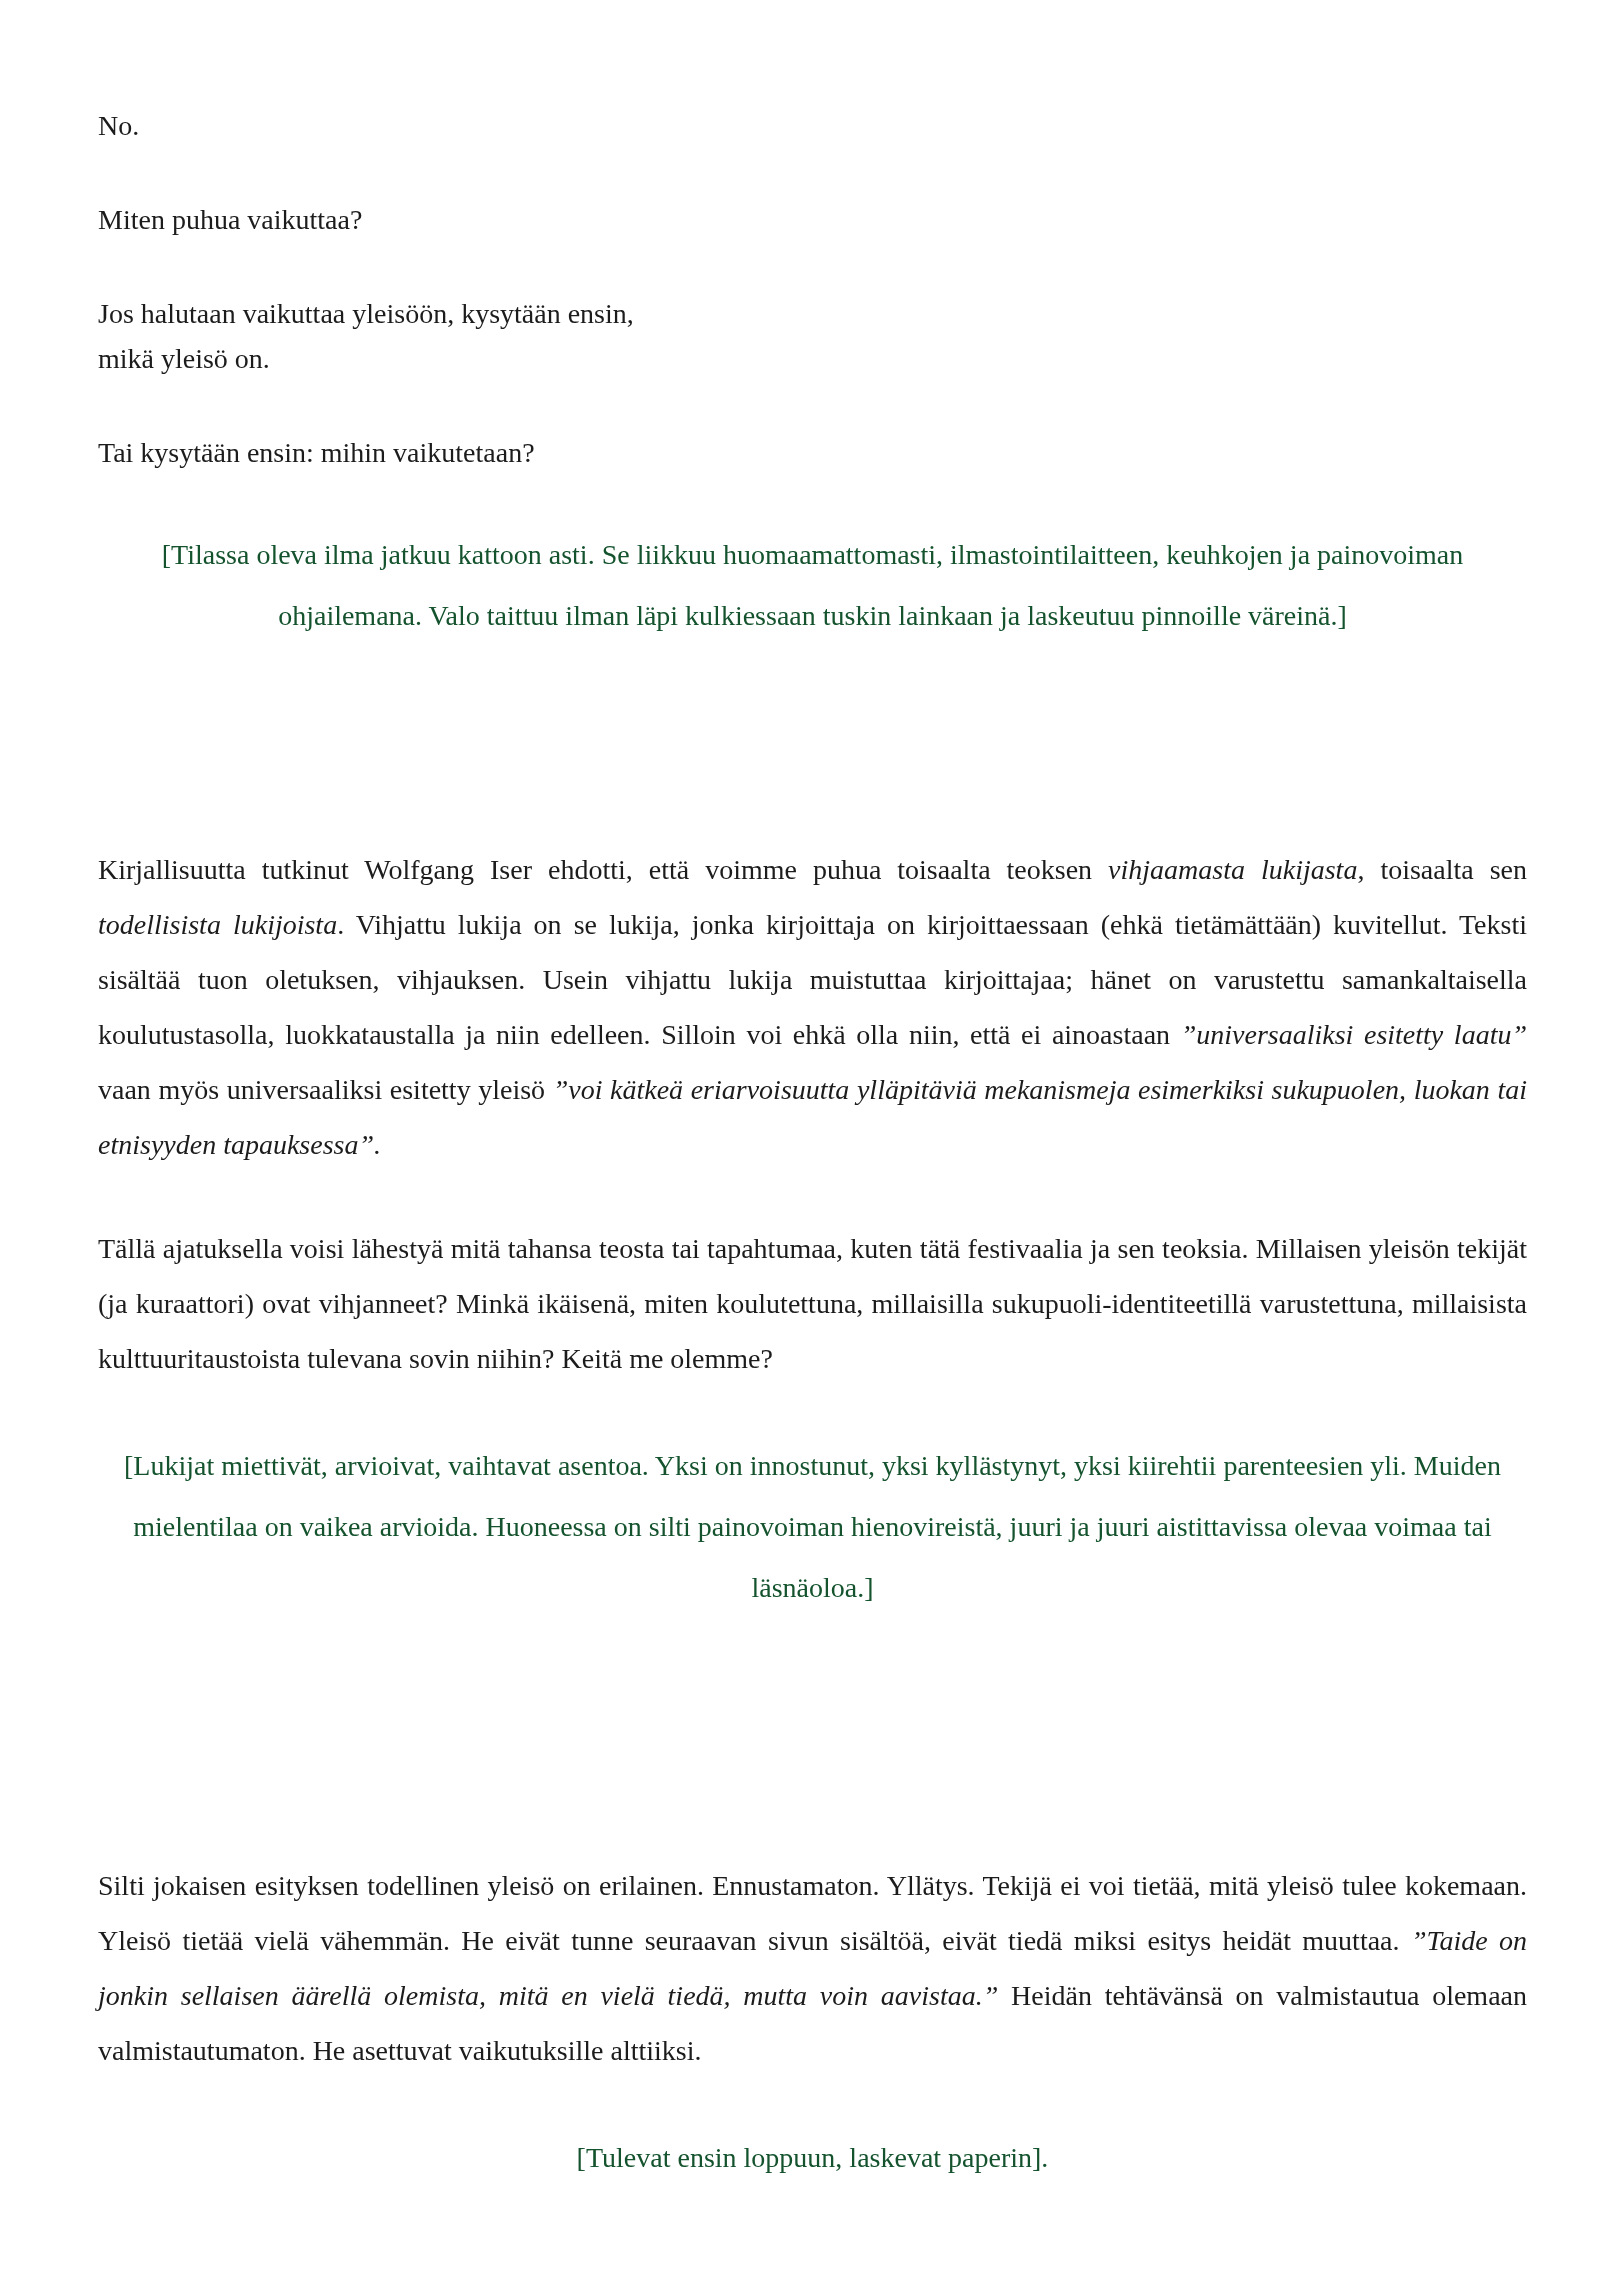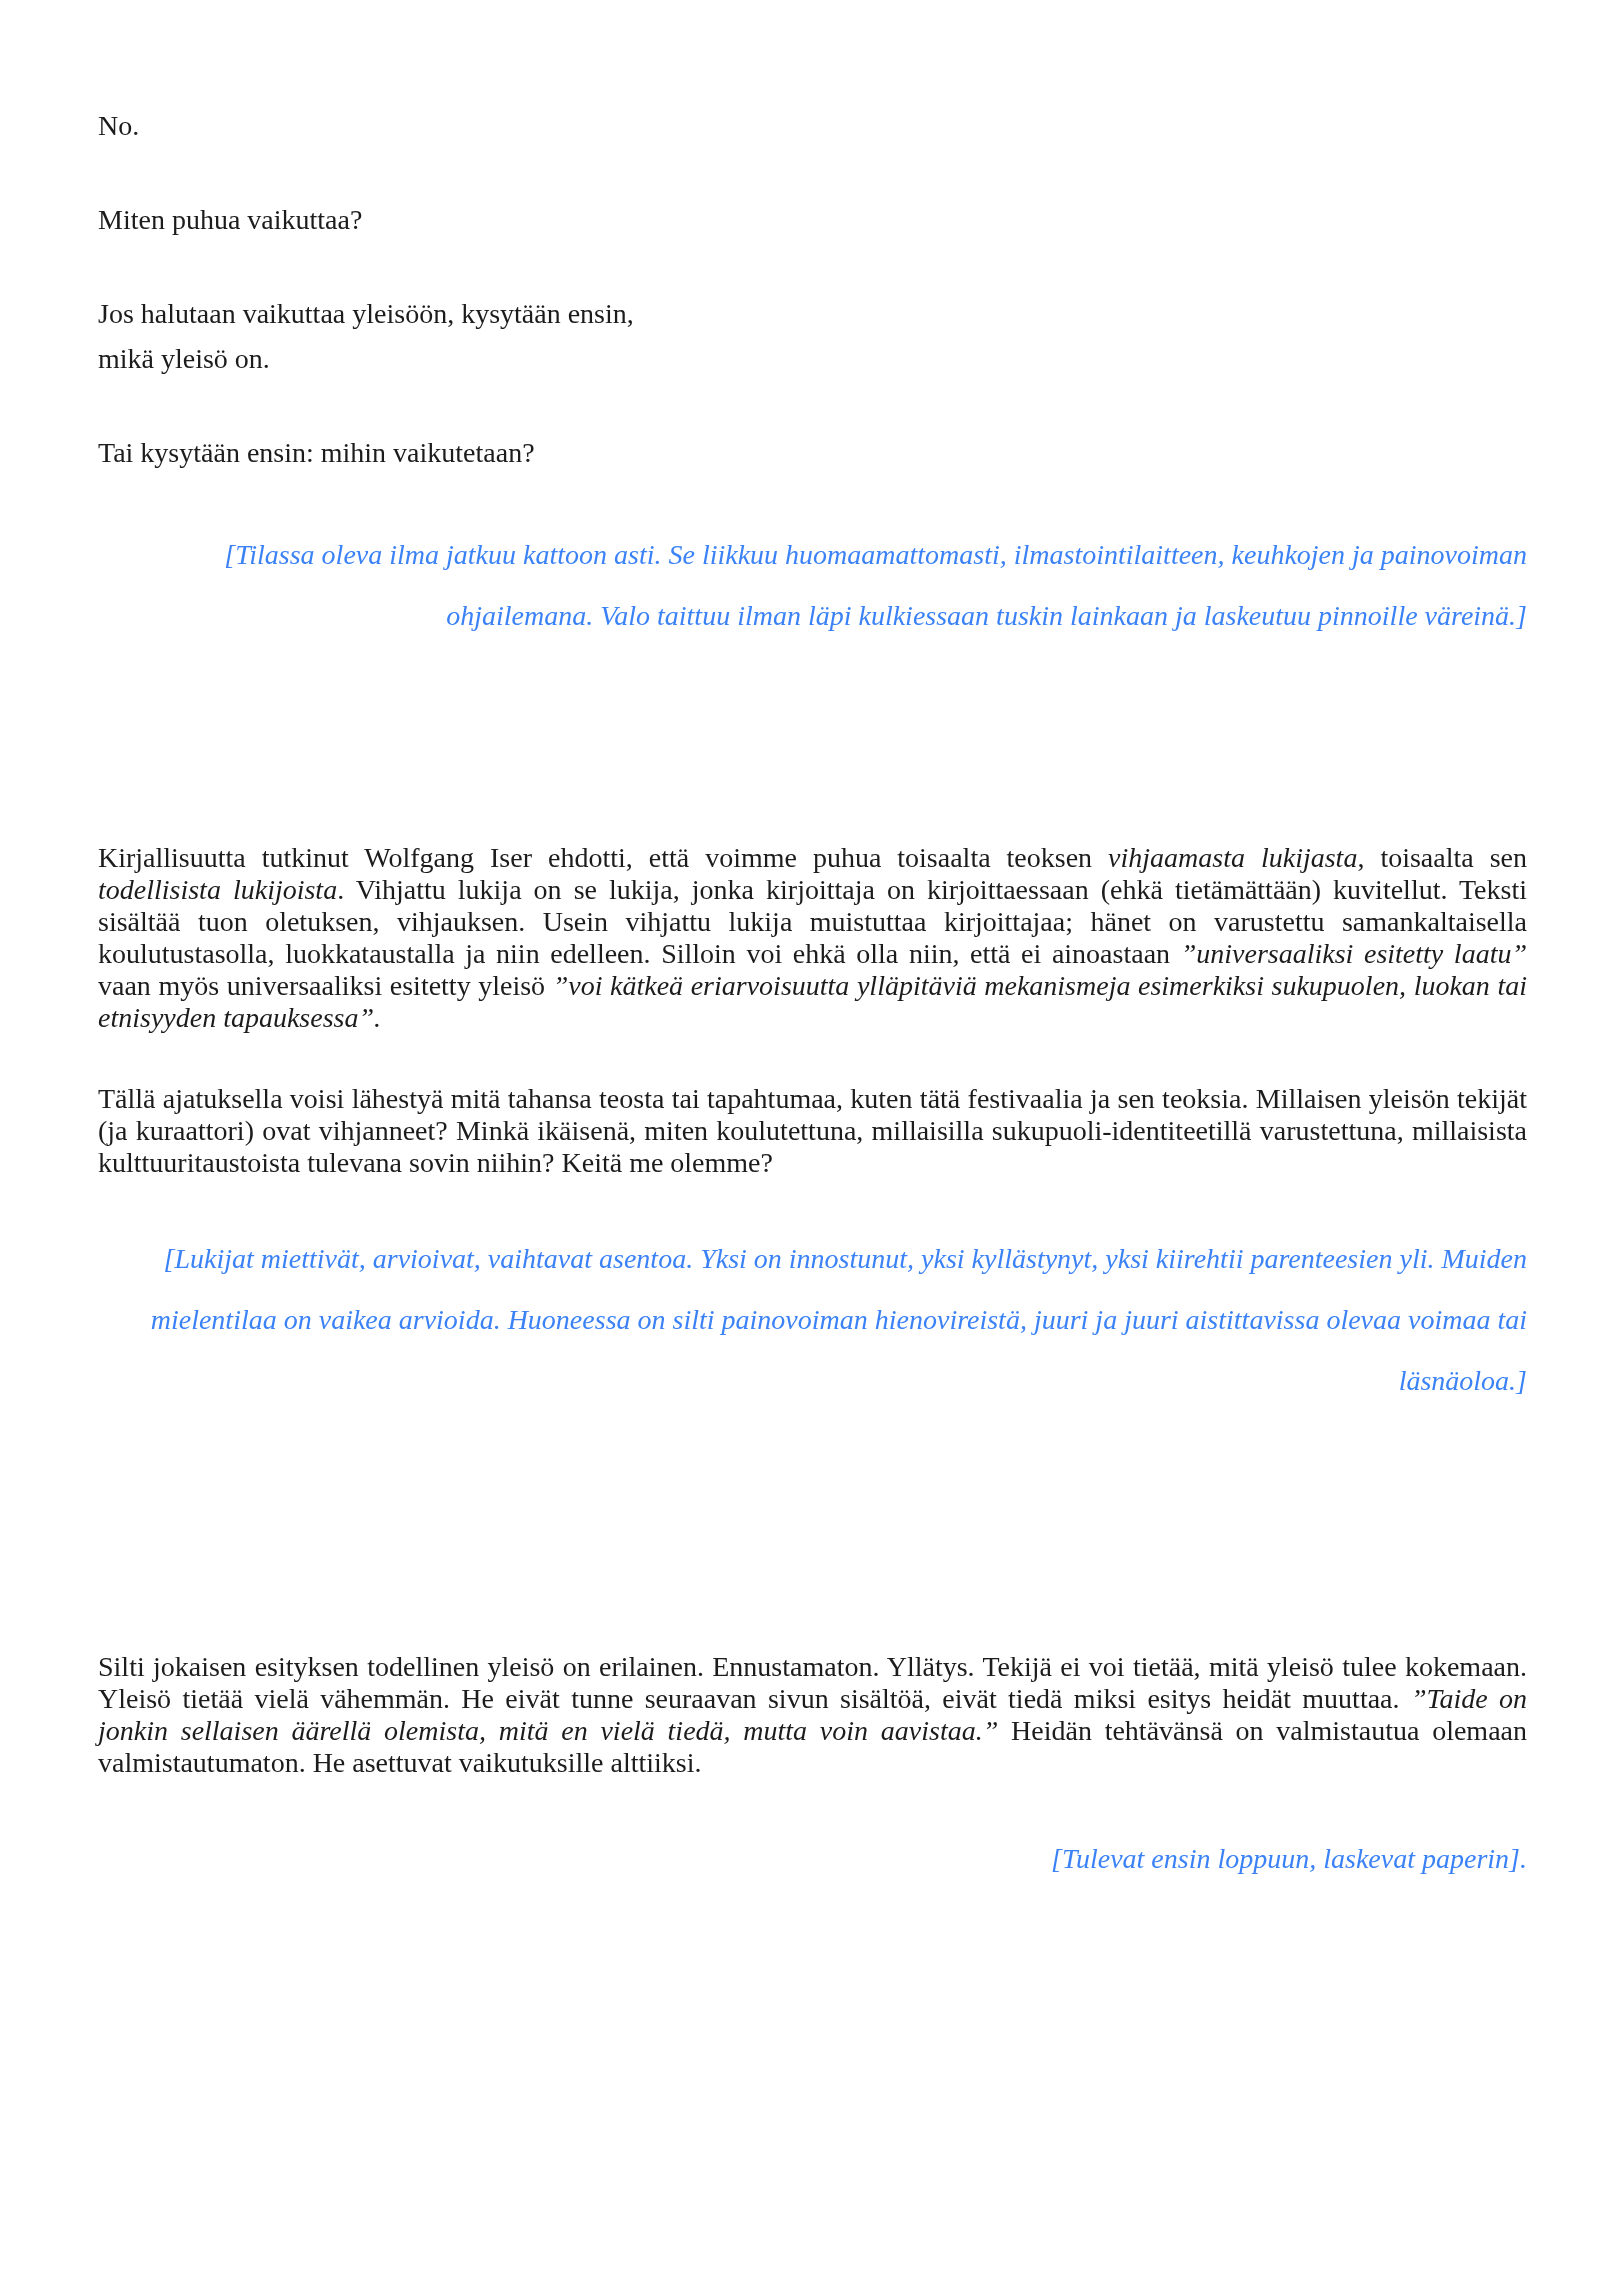--- a/index.html
+++ b/index.html
@@ -13,32 +13,31 @@
     font-family: "Liberation Serif", "DejaVu Serif", serif;
     color: #1c1c1c;
     font-size: 28px;
   }
   .line {
     line-height: 45px;
     margin-bottom: 49px;
     white-space: pre-line;
   }
   .body-para {
-    line-height: 32px;
+    line-height: 55px;
     text-align: justify;
     margin-bottom: 49px;
     hyphens: auto;
     -webkit-hyphens: auto;
   }
   .stage {
-    color: #3b82f6;
-    font-style: italic;
+    color: #14532d;
     line-height: 61px;
     margin-bottom: 49px;
-    text-align: right;
+    text-align: center;
   }
   .stage.gap-large { margin-bottom: 196px; }
   .stage.gap-xlarge { margin-bottom: 240px; }
   .stage.last { margin-bottom: 0; }
   .em { font-style: italic; }
 </style>
 </head>
 <body>
 
 <main class="page" lang="fi">

